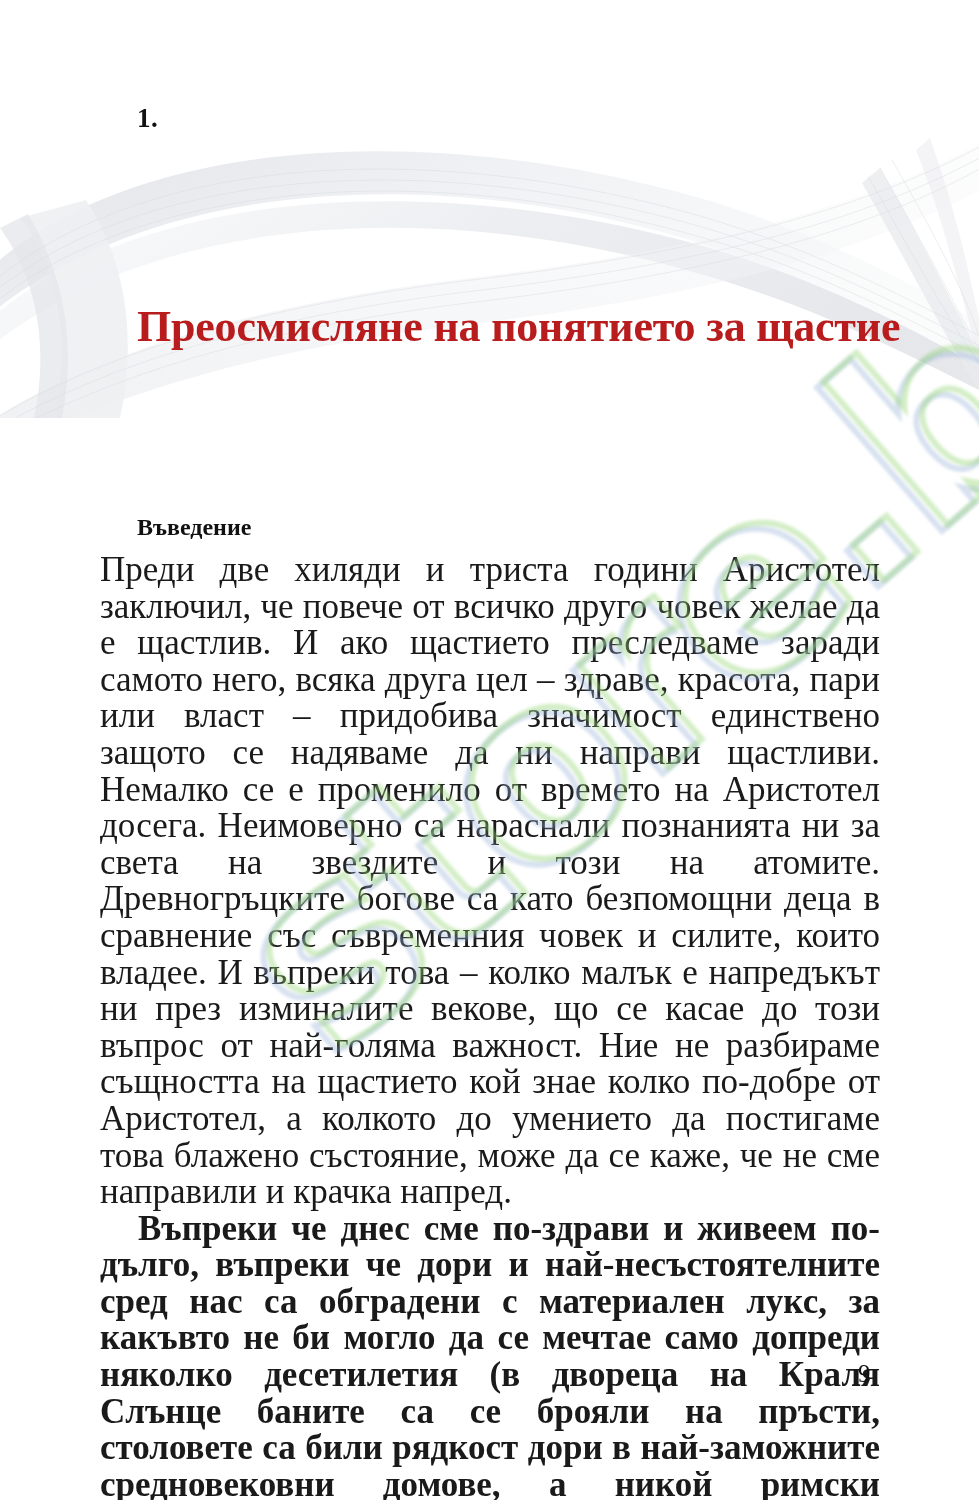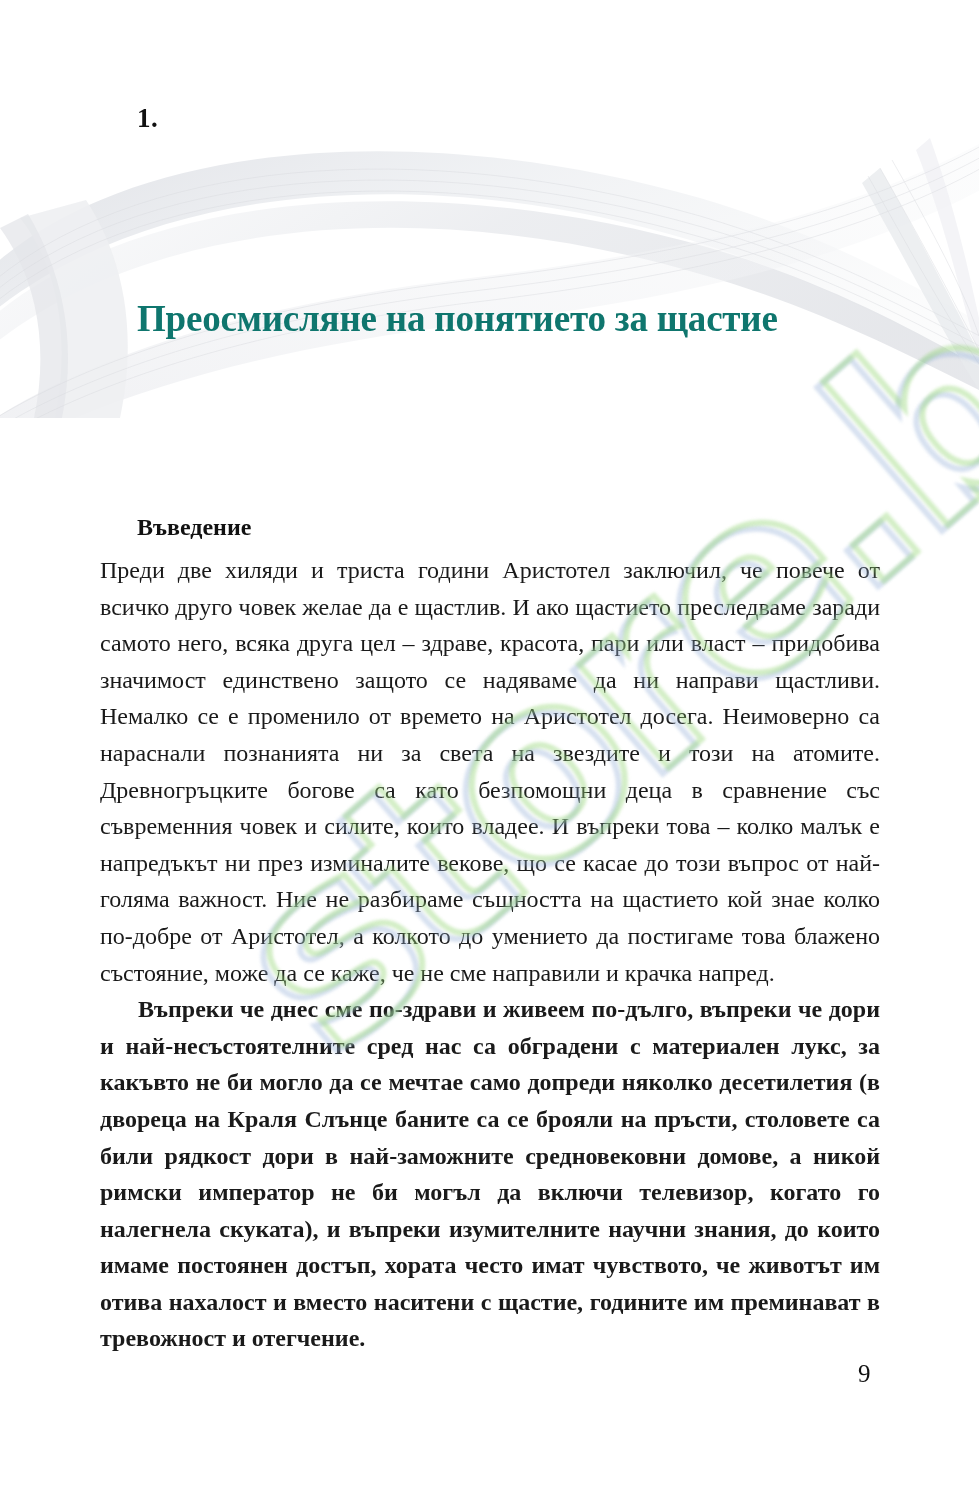--- a/index.html
+++ b/index.html
@@ -79,23 +79,23 @@
     font-size: 27px;
     font-weight: 700;
     color: #111111;
     letter-spacing: 0.5px;
   }
 
   .chapter-title {
     position: absolute;
     left: 137px;
     top: 272px;
-    font-size: 37px;
-    font-weight: 700;
-    color: #0f766e;
+    font-size: 44px;
+    font-weight: 700;
+    color: #b91c1c;
     letter-spacing: -0.2px;
     white-space: nowrap;
   }
 
   .section-heading {
     position: absolute;
     left: 137px;
     top: 494px;
     font-size: 24px;
     font-weight: 700;
@@ -104,21 +104,21 @@
 
   .body-block {
     position: absolute;
     left: 100px;
     top: 552px;
     width: 780px;
   }
 
   .body-par {
     margin: 0;
-    font-size: 24px;
+    font-size: 35px;
     line-height: 36.6px;
     text-align: justify;
     text-justify: inter-word;
     color: #1a1a1a;
     hyphens: manual;
   }
   .body-par + .body-par {
     text-indent: 38px;
     font-weight: bold;
   }

